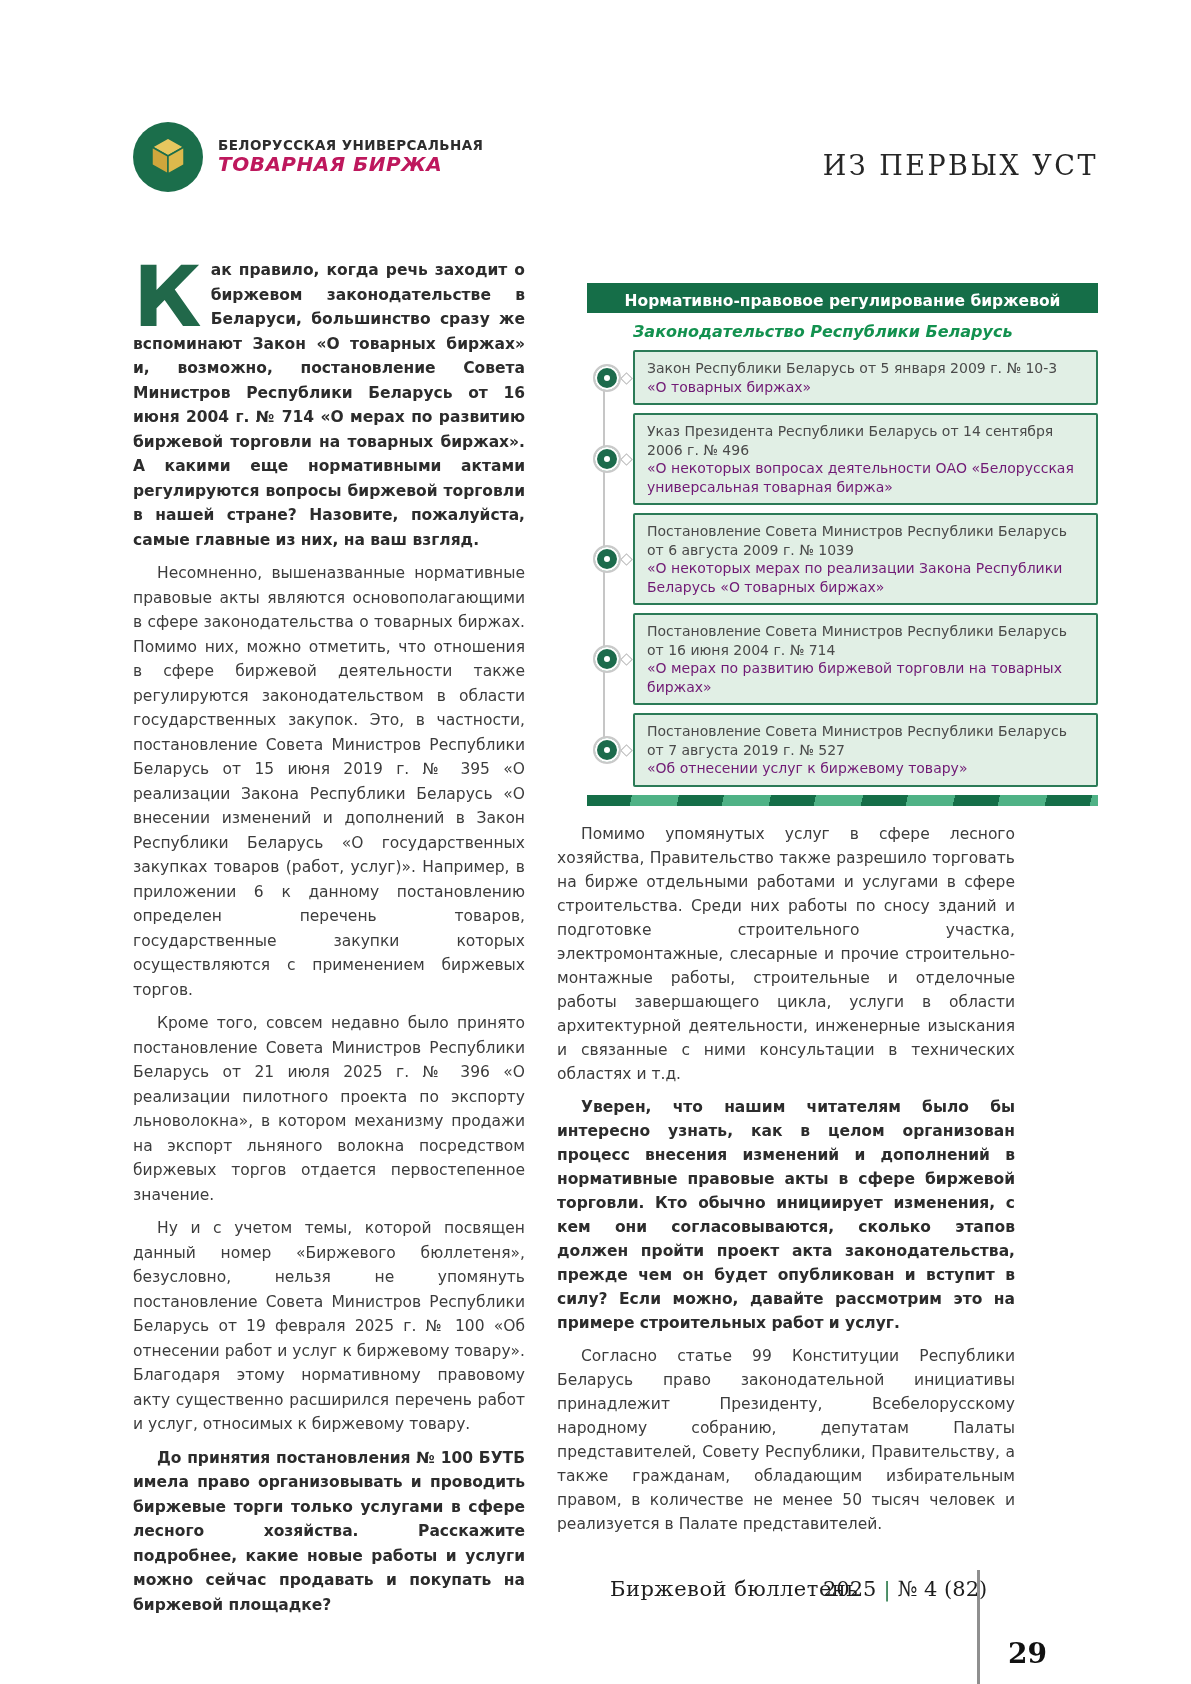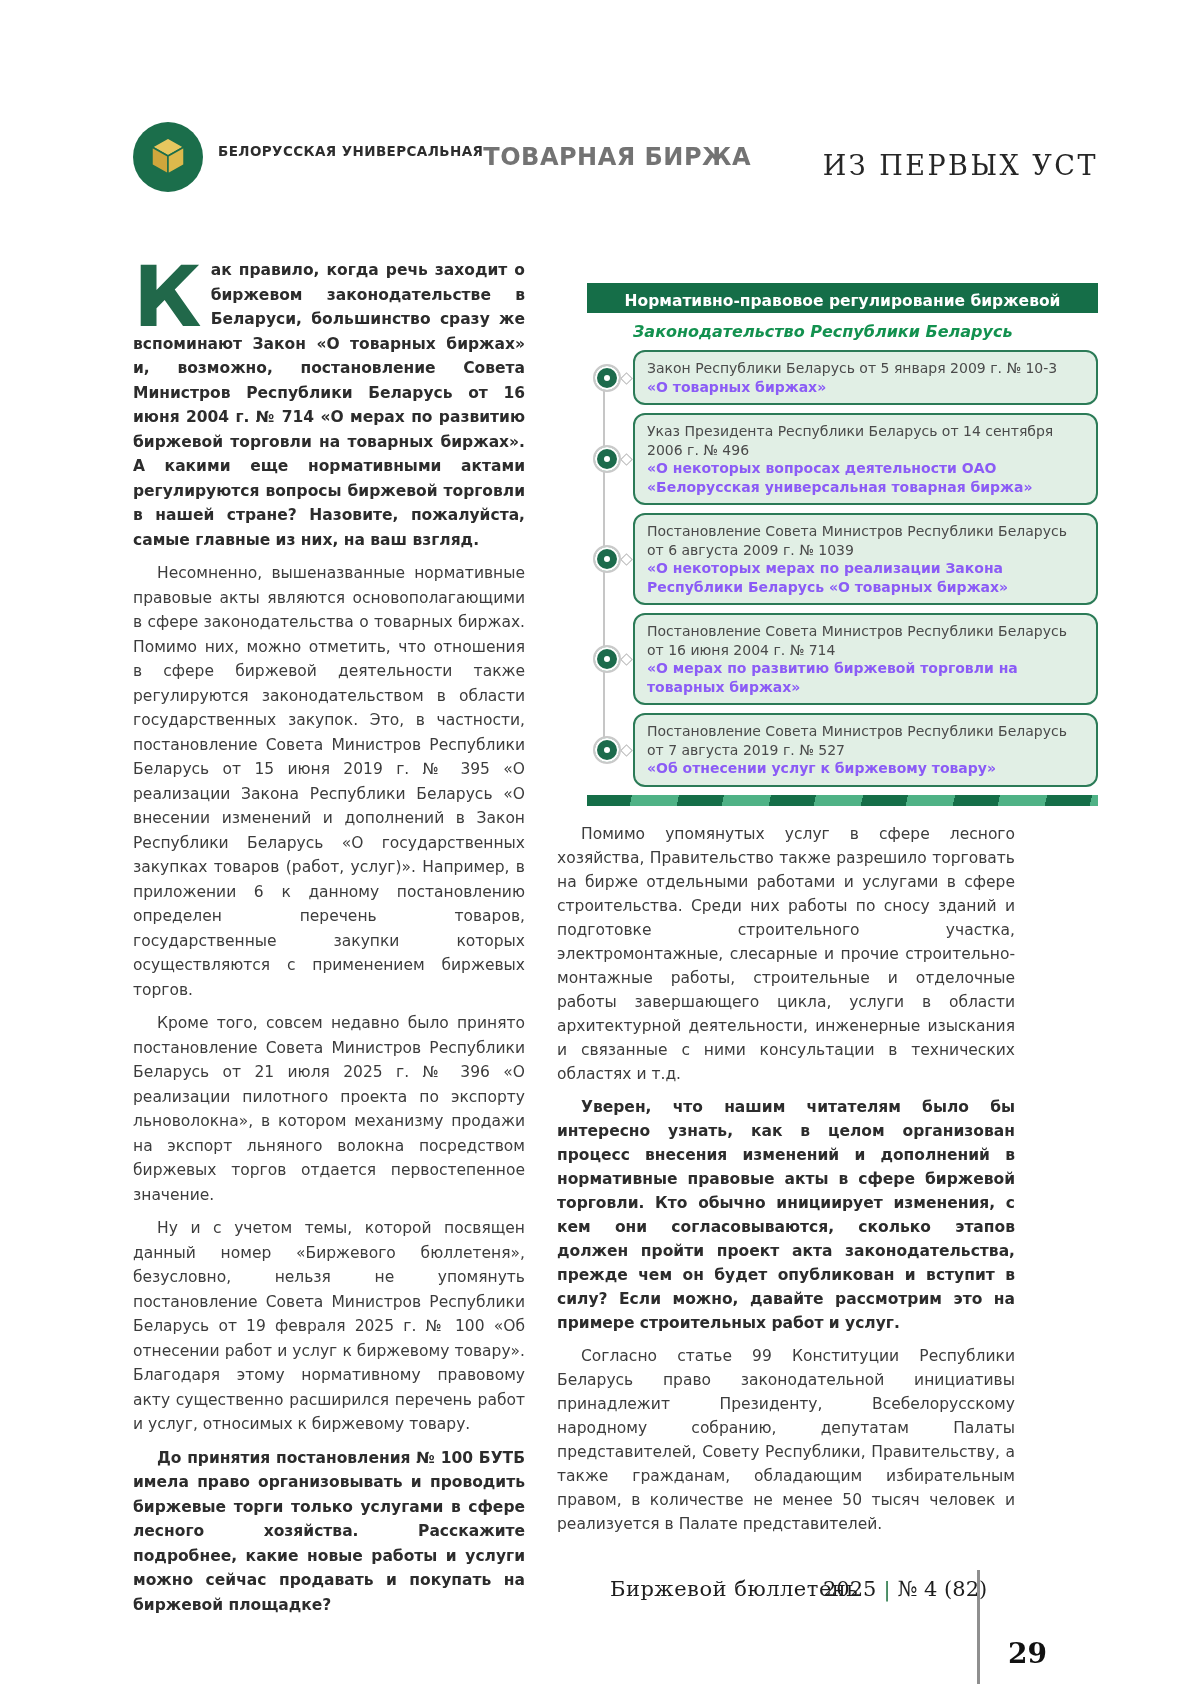--- a/index.html
+++ b/index.html
@@ -3,23 +3,23 @@
 <meta charset="utf-8">
 <style>
   html,body{margin:0;padding:0;background:#e8e8e8;}
   .page{position:relative;width:1191px;height:1684px;background:#ffffff;margin:0 auto;
         font-family:"DejaVu Sans","Liberation Sans",sans-serif;overflow:hidden;}
 
   
   .logo{position:absolute;left:133px;top:122px;display:flex;align-items:center;gap:15px;}
   .logo-circle{width:70px;height:70px;border-radius:50%;background:#1b6e4b;
                display:flex;align-items:center;justify-content:center;flex:0 0 auto;}
-  .logo-text{display:flex;flex-direction:row;line-height:1.12;justify-content:flex-end;}
+  .logo-text{display:flex;flex-direction:column;line-height:1.12;justify-content:flex-end;}
   .logo-l1{font-size:13.5px;font-weight:700;color:#2d2d2d;letter-spacing:.4px;}
-  .logo-l2{font-size:24px;font-weight:800;color:#737373;letter-spacing:.5px;}
+  .logo-l2{font-size:20px;font-weight:800;color:#be185d;letter-spacing:.5px;font-style:italic;}
   .rubric{position:absolute;right:93px;top:150px;font-family:"DejaVu Serif","Liberation Serif",serif;
           font-size:27px;color:#262626;letter-spacing:2.5px;white-space:nowrap;}
 
   
   .col-left{position:absolute;left:133px;top:258px;width:392px;font-size:15.5px;
             line-height:24.5px;color:#3c3c3c;text-align:justify;}
   .col-left p{margin:0 0 9px 0;}
   .bold-par{font-weight:700;color:#2c2c2c;}
   .indent{text-indent:24px;}
   .dropcap{float:left;font-size:84px;line-height:66px;color:#21684a;font-weight:600;
@@ -28,29 +28,29 @@
   .col-right{position:absolute;left:557px;top:283px;width:541px;}
 
   
   .law-panel{margin-left:30px;width:511px;}
   .law-header{height:30px;background:#156e48;color:#ffffff;font-size:15.5px;font-weight:700;
               text-align:center;line-height:37px;}
   .law-subtitle{margin:9px 0 9px 46px;color:#13914f;font-size:16px;font-weight:700;font-style:italic;}
   .law-items{position:relative;padding-left:46px;}
   .law-items::before{content:"";position:absolute;left:16px;top:28px;bottom:32px;width:2px;
                      background:#c6c6c6;}
-  .law-item{position:relative;background:#e1efe5;border:2px solid #2b7b57;border-radius:12px;
+  .law-item{position:relative;background:#e1efe5;border:2px solid #2b7b57;border-radius:2px;
             padding:7px 12px;margin-bottom:8px;font-size:14px;line-height:18.5px;color:#4a4a4a;}
   .law-item::before{content:"";position:absolute;left:-42px;top:50%;margin-top:-14px;width:28px;
             height:28px;border-radius:50%;background:#ffffff;border:2px solid #c9c9c9;
             box-shadow:inset 0 0 0 2px #ffffff, inset 0 0 0 9px #1c6b4c;box-sizing:border-box;}
   .law-item::after{content:"";position:absolute;left:-13px;top:50%;margin-top:-4px;width:7px;
             height:7px;background:#ffffff;border:1.5px solid #b9b9b9;transform:rotate(45deg);}
   .li-reg{display:block;}
-  .li-bold{display:block;font-weight:700;color:#8b5cf6;}
+  .li-bold{display:block;font-weight:400;color:#701a75;}
 
   .stripe{margin-left:30px;width:511px;height:11px;margin-top:5px;
           background:repeating-linear-gradient(102deg,#156e48 0 44px,#4fb286 44px 90px);}
 
   .right-text{width:458px;margin-top:16px;font-size:15.5px;line-height:24px;color:#3c3c3c;
               text-align:justify;}
   .right-text p{margin:0 0 9px 0;}
 
   
   .footer-mag{position:absolute;left:610px;top:1577px;font-family:"DejaVu Serif","Liberation Serif",serif;

